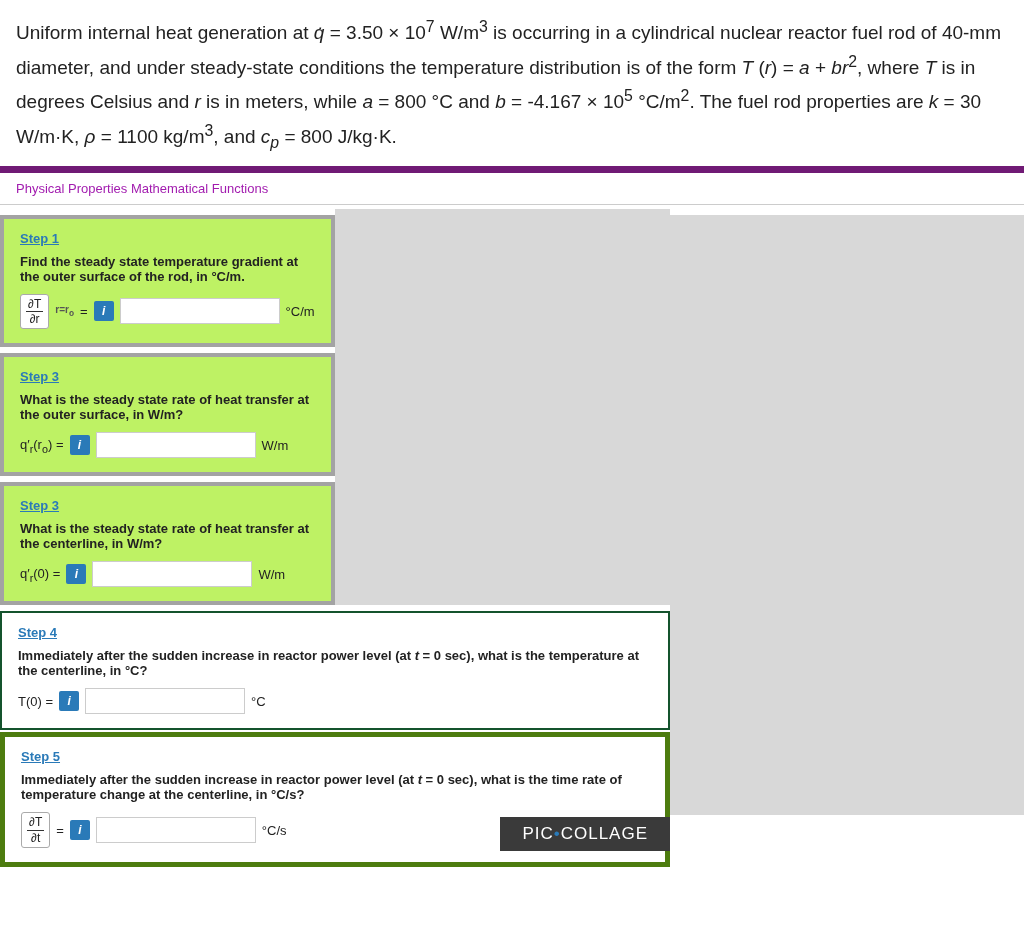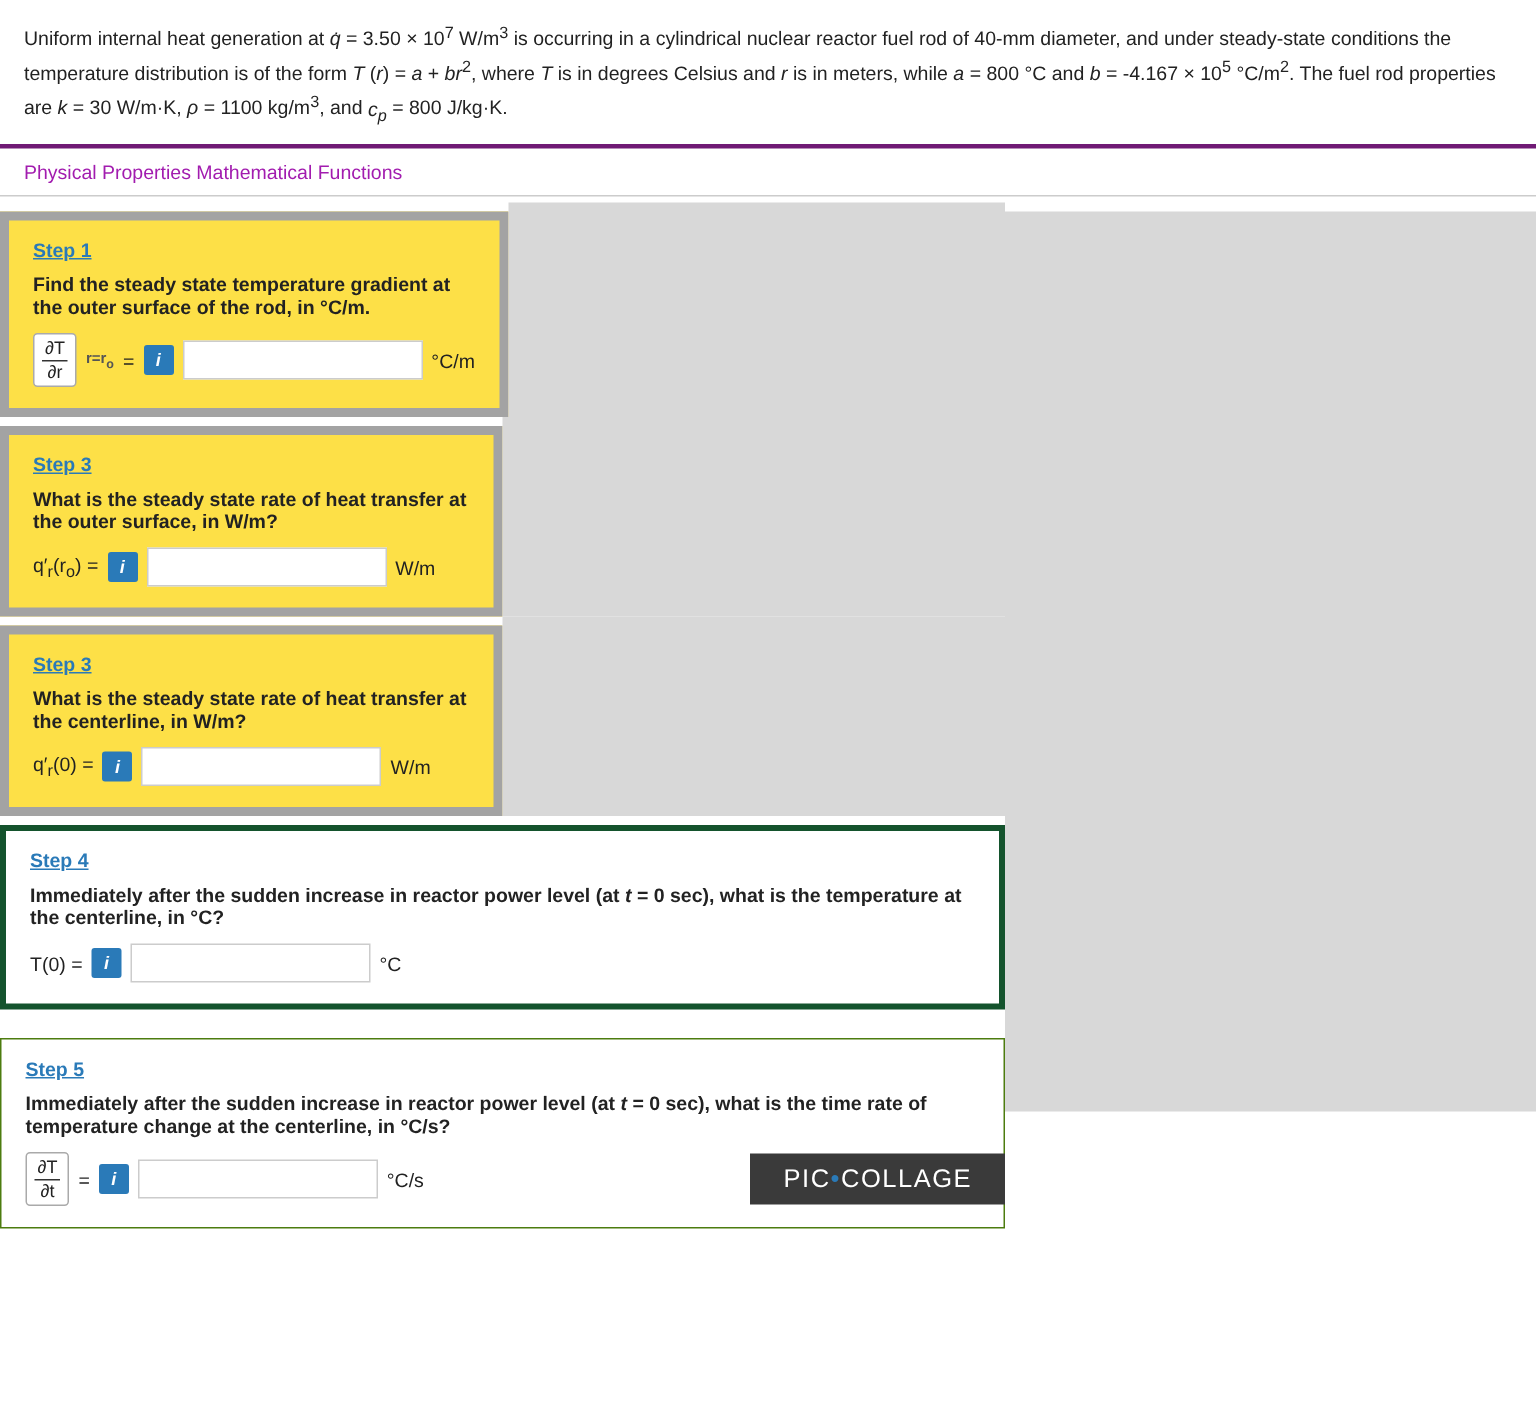--- a/index.html
+++ b/index.html
@@ -7,24 +7,24 @@
       font-family: Arial, sans-serif;
       font-size: 13px;
       background: #fff;
       color: #222;
       width: 1024px;
       min-height: 940px;
     }
 
     .problem-text {
       padding: 14px 16px 10px 16px;
-      font-size: 13px;
+      font-size: 19px;
       line-height: 1.6;
       color: #222;
-      border-bottom: 3px solid #701a75;
+      border-bottom: 7px solid #701a75;
     }
 
     .phys-link {
       color: #a21caf;
       text-decoration: none;
       font-size: 13px;
       padding: 8px 16px;
       display: block;
       border-bottom: 1px solid #ccc;
       margin-bottom: 4px;
@@ -36,22 +36,22 @@
     }
 
     .right-panel {
       width: 370px;
       background: #d8d8d8;
       min-height: 600px;
       flex-shrink: 0;
     }
 
     .step-card {
-      background: #fde047;
-      border: 6px solid #a3a3a3;
+      background: #bef264;
+      border: 4px solid #a3a3a3;
       margin: 6px 0 0 0;
       padding: 12px 16px 14px 16px;
     }
 
     .step-title {
       color: #2a7ab8;
       font-weight: bold;
       font-size: 13px;
       margin-bottom: 8px;
       text-decoration: underline;
@@ -128,30 +128,30 @@
       padding: 2px 5px;
       background: #fff;
     }
 
     .fraction .num { border-bottom: 1px solid #333; padding: 0 2px; line-height: 1.2; }
     .fraction .den { padding: 0 2px; line-height: 1.2; }
 
     
     .step4-card {
       background: #fff;
-      border: 4px solid #14532d;
+      border: 2px solid #14532d;
       margin: 6px 0 0 0;
       padding: 12px 16px 14px 16px;
       width: 100%;
     }
 
     .step5-card {
       background: #fff;
-      border: 1px solid #4d7c0f;
-      margin: 19px 0 0 0;
+      border: 5px solid #4d7c0f;
+      margin: 2px 0 0 0;
       padding: 12px 16px 14px 16px;
     }
 
     .bottom-section {
       position: relative;
     }
 
     .step-row-group {
       display: flex;
       flex-direction: row;

